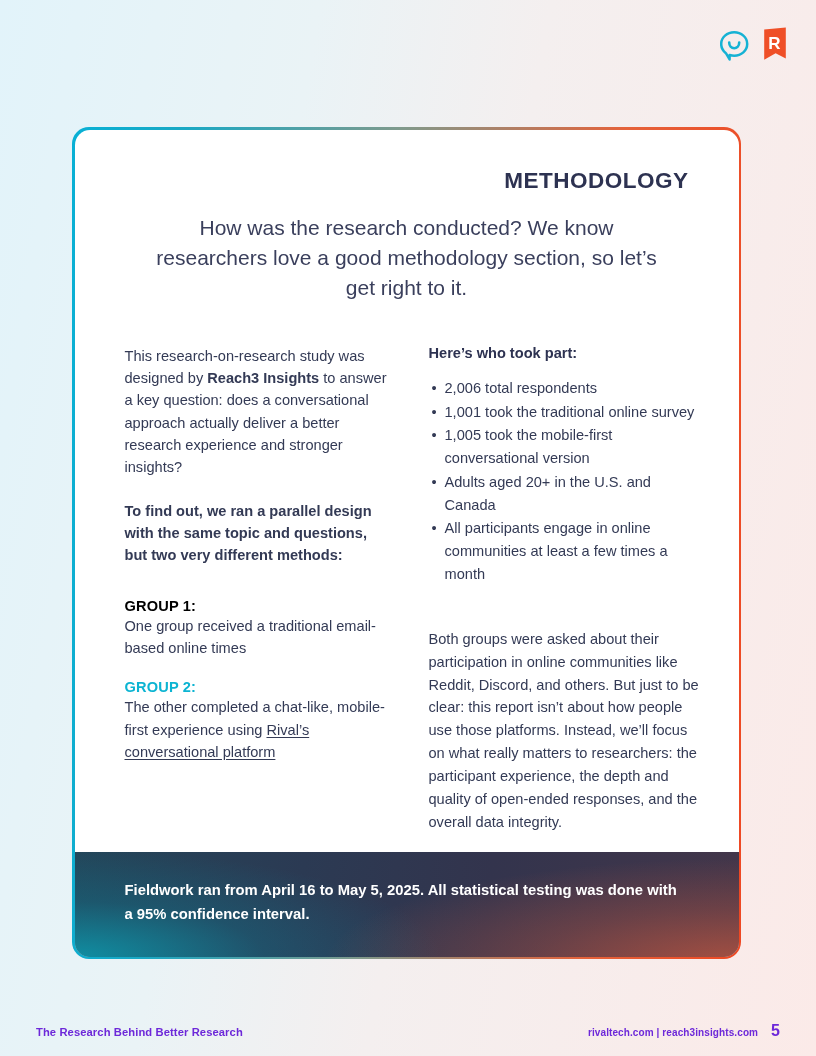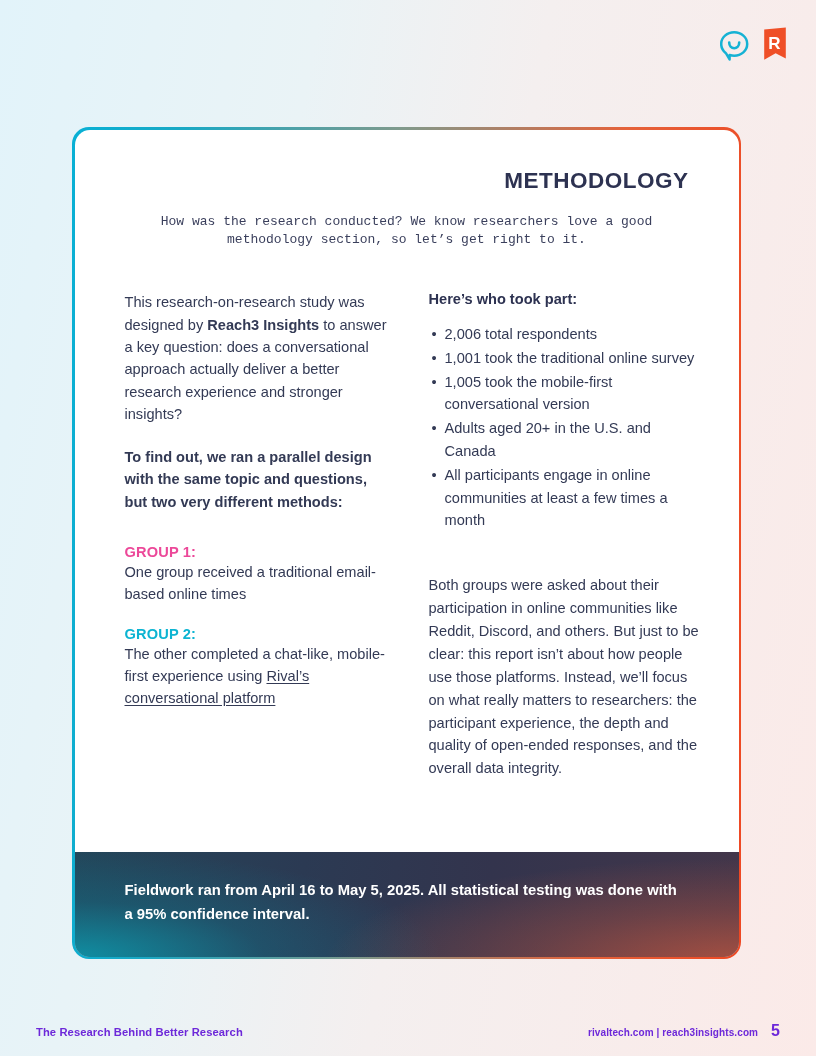--- a/index.html
+++ b/index.html
@@ -57,25 +57,24 @@
     text-align: right;
     font-size: 22.5px;
     font-weight: bold;
     letter-spacing: 0.5px;
     color: #2d3251;
     margin-bottom: 19px;
   }
 
   .card-deck {
     text-align: center;
-    font-size: 13px;
+    font-size: 21px;
     line-height: 1.45;
     color: #3a3f5c;
     margin: 0 18px;
-    font-family: Liberation Mono, monospace;
   }
 
   
   .columns {
     display: flex;
     margin-top: 41px;
     gap: 41px;
   }
   .col-left { width: 263px; flex: none; }
   .col-right { width: 277px; flex: none; }
@@ -91,21 +90,21 @@
   .block-gap-1 { height: 21px; }
   .block-gap-2 { height: 31px; }
   .block-gap-3 { height: 20px; }
 
   .group-label {
     font-size: 14.6px;
     font-weight: bold;
     letter-spacing: 0.15px;
     margin-bottom: 1px;
   }
-  .group-1 { color: #ec4899; }
+  .group-1 { color: #000000; }
   .group-2 { color: #0cb4d2; }
 
   .inline-link {
     color: #333a55;
     text-decoration: underline;
     text-underline-offset: 2px;
   }
 
   
   .rc-heading {

